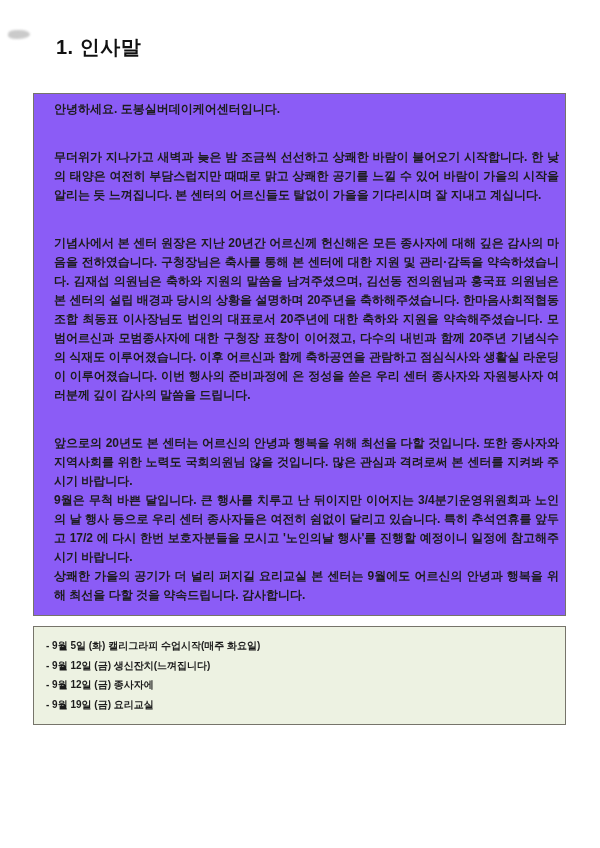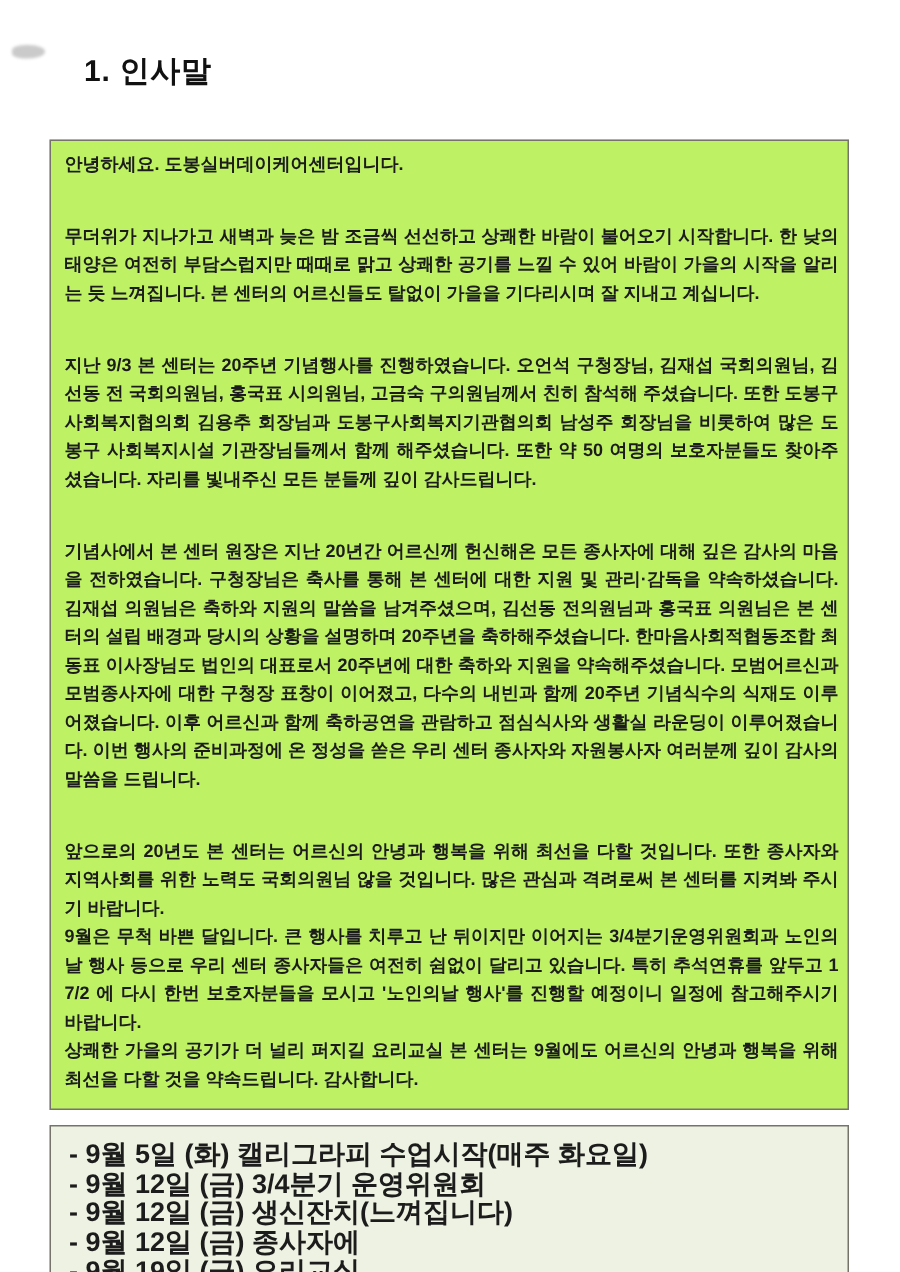--- a/index.html
+++ b/index.html
@@ -34,22 +34,22 @@
     letter-spacing: 0.5px;
   }
   .box {
     box-sizing: border-box;
     margin-left: 33px;
     width: 533px;
     border: 1px solid #76746a;
   }
   .greeting-box {
     margin-top: 32px;
-    background: #bef264;
-    padding: 6px 6px 10px 9px;
+    background: #8b5cf6;
+    padding: 6px 6px 10px 20px;
   }
   .para {
     margin: 0;
     font-size: 12px;
     font-weight: bold;
     line-height: 19px;
     text-align: justify;
     word-break: break-all;
     color: #1c1c1c;
   }
@@ -64,44 +64,42 @@
     text-align: right;
     padding-right: 84px;
     color: #1c1c1c;
   }
   .schedule-box {
     margin-top: 10px;
     background: #edf2e2;
     padding: 9px 10px 10px 12px;
   }
   .schedule-item {
-    font-size: 18px;
+    font-size: 10px;
     font-weight: bold;
     line-height: 19.5px;
     color: #1c1c1c;
     word-break: keep-all;
   }
 </style>
 </head>
 <body>
 
 <div class="scan-artifact"></div>
 
 <h1 class="page-title">1. 인사말</h1>
 
 <div class="box greeting-box">
   <p class="para">안녕하세요. 도봉실버데이케어센터입니다.</p>
   <p class="para para-gap">무더위가 지나가고 새벽과 늦은 밤 조금씩 선선하고 상쾌한 바람이 불어오기 시작합니다. 한 낮의 태양은 여전히 부담스럽지만 때때로 맑고 상쾌한 공기를 느낄 수 있어 바람이 가을의 시작을 알리는 듯 느껴집니다. 본 센터의 어르신들도 탈없이 가을을 기다리시며 잘 지내고 계십니다.</p>
-  <p class="para para-gap">지난 9/3 본 센터는 20주년 기념행사를 진행하였습니다. 오언석 구청장님, 김재섭 국회의원님, 김선동 전 국회의원님, 홍국표 시의원님, 고금숙 구의원님께서 친히 참석해 주셨습니다. 또한 도봉구사회복지협의회 김용추 회장님과 도봉구사회복지기관협의회 남성주 회장님을 비롯하여 많은 도봉구 사회복지시설 기관장님들께서 함께 해주셨습니다. 또한 약 50 여명의 보호자분들도 찾아주셨습니다. 자리를 빛내주신 모든 분들께 깊이 감사드립니다.</p>
   <p class="para para-gap">기념사에서 본 센터 원장은 지난 20년간 어르신께 헌신해온 모든 종사자에 대해 깊은 감사의 마음을 전하였습니다. 구청장님은 축사를 통해 본 센터에 대한 지원 및 관리·감독을 약속하셨습니다. 김재섭 의원님은 축하와 지원의 말씀을 남겨주셨으며, 김선동 전의원님과 홍국표 의원님은 본 센터의 설립 배경과 당시의 상황을 설명하며 20주년을 축하해주셨습니다. 한마음사회적협동조합 최동표 이사장님도 법인의 대표로서 20주년에 대한 축하와 지원을 약속해주셨습니다. 모범어르신과 모범종사자에 대한 구청장 표창이 이어졌고, 다수의 내빈과 함께 20주년 기념식수의 식재도 이루어졌습니다. 이후 어르신과 함께 축하공연을 관람하고 점심식사와 생활실 라운딩이 이루어졌습니다. 이번 행사의 준비과정에 온 정성을 쏟은 우리 센터 종사자와 자원봉사자 여러분께 깊이 감사의 말씀을 드립니다.</p>
   <p class="para para-gap">앞으로의 20년도 본 센터는 어르신의 안녕과 행복을 위해 최선을 다할 것입니다. 또한 종사자와 지역사회를 위한 노력도 국회의원님 않을 것입니다. 많은 관심과 격려로써 본 센터를 지켜봐 주시기 바랍니다.</p>
   <p class="para">9월은 무척 바쁜 달입니다. 큰 행사를 치루고 난 뒤이지만 이어지는 3/4분기운영위원회과 노인의 날 행사 등으로 우리 센터 종사자들은 여전히 쉼없이 달리고 있습니다. 특히 추석연휴를 앞두고 17/2 에 다시 한번 보호자분들을 모시고 '노인의날 행사'를 진행할 예정이니 일정에 참고해주시기 바랍니다.</p>
   <p class="para">상쾌한 가을의 공기가 더 널리 퍼지길 요리교실 본 센터는 9월에도 어르신의 안녕과 행복을 위해 최선을 다할 것을 약속드립니다. 감사합니다.</p>
 </div>
 
 <div class="box schedule-box">
   <div class="schedule-item">- 9월 5일 (화) 캘리그라피 수업시작(매주 화요일)</div>
-  <div class="schedule-item">- 9월 12일 (금) 3/4분기 운영위원회</div>
   <div class="schedule-item">- 9월 12일 (금) 생신잔치(느껴집니다)</div>
   <div class="schedule-item">- 9월 12일 (금) 종사자에</div>
   <div class="schedule-item">- 9월 19일 (금) 요리교실</div>
 
 </div>
 
 </body></html>

